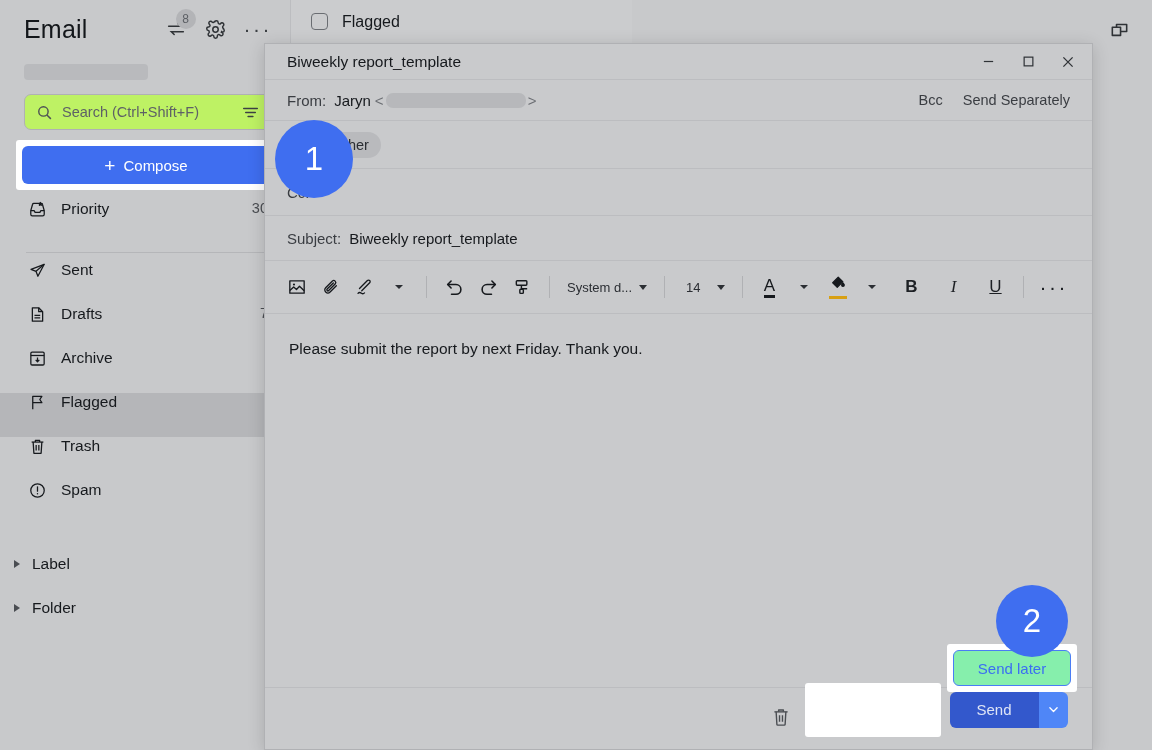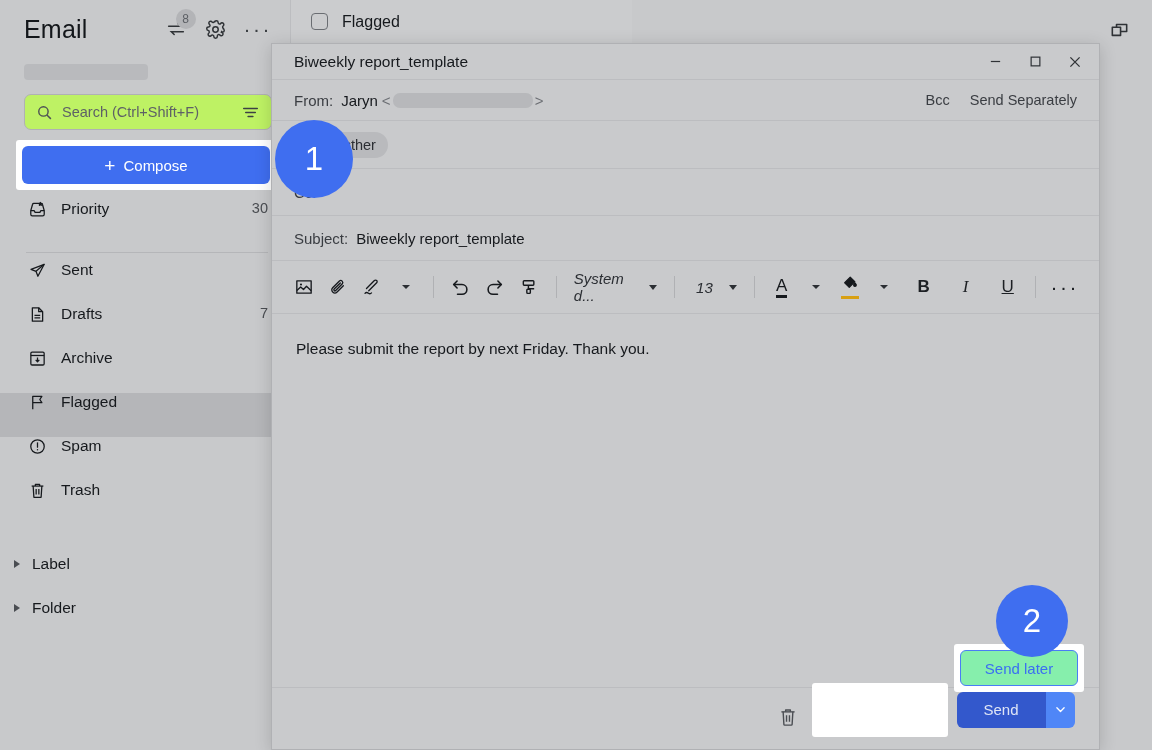--- a/index.html
+++ b/index.html
@@ -92,21 +92,21 @@
   .chk {
     width: 17px; height: 17px; border: 1.6px solid #6a6d72;
     border-radius: 4px; background: transparent;
   }
   .list-head-label { font-size: 16px; color: #16191d; }
 
   .popout-ic { position: absolute; right: 22px; top: 20px; cursor: pointer; }
 
   
   .compose {
-    position: absolute; left: 271px; top: 43px;
+    position: absolute; left: 264px; top: 43px;
     width: 829px; height: 707px;
     background: #c9cacc;
     border: 1px solid #b0b1b4;
     box-shadow: 0 3px 16px rgba(0,0,0,.16);
     display: flex; flex-direction: column;
   }
   .cw-title {
     height: 36px; display: flex; align-items: center;
     padding: 0 4px 0 22px; border-bottom: 1px solid #bcbdc0;
   }
@@ -152,21 +152,21 @@
   }
   .tb-btn {
     height: 34px; min-width: 32px; padding: 0 5px;
     display: flex; align-items: center; justify-content: center;
     color: #1d2024; cursor: pointer;
   }
   .tb-sep { width: 1px; height: 22px; background: #b0b1b4; margin: 0 9px; }
   .tb-sel {
     display: flex; align-items: center; gap: 7px;
     height: 32px; padding: 0 6px; cursor: pointer;
-    font-size: 15px; color: #2b2e33; font-style: italic;
+    font-size: 13px; color: #2b2e33;
   }
   .chev { width: 0; height: 0;
     border-top: 5px solid #2b2e33;
     border-left: 4.5px solid transparent;
     border-right: 4.5px solid transparent; }
   .chev.sm { border-top-width: 4.5px; border-left-width: 4px; border-right-width: 4px; }
   .glyph-A {
     font-size: 17px; line-height: 1; color: #16191d;
     border-bottom: 3px solid #16191d; padding-bottom: 1px;
   }
@@ -332,40 +332,40 @@
           <svg width="19" height="19" viewBox="0 0 24 24" fill="none" stroke="#16191d" stroke-width="1.6" stroke-linejoin="round">
             <path d="M6 20.5V4.2h11.5l-2.6 4 2.6 4H6"></path>
           </svg>
         </span>
         <span>Flagged</span>
         <span class="nav-count"></span>
       </div>
 
       <div class="nav-item">
         <span class="ic">
-          <svg width="19" height="19" viewBox="0 0 24 24" fill="none" stroke="#16191d" stroke-width="1.6" stroke-linecap="round">
-            <circle cx="12" cy="12" r="8.5"></circle>
-              <path d="M12 7.4v5.4"></path>
-              <circle cx="12" cy="16.2" r=".9" fill="#16191d" stroke="none"></circle>
-          </svg>
-        </span>
-        <span>Spam</span>
-        <span class="nav-count"></span>
-      </div>
-
-      <div class="nav-item">
-        <span class="ic">
           <svg width="19" height="19" viewBox="0 0 24 24" fill="none" stroke="#16191d" stroke-width="1.6" stroke-linejoin="round">
             <path d="M4.6 6.4h14.8"></path>
               <path d="M9.3 6.4V4.3h5.4v2.1"></path>
             <path d="M6.5 6.4 7.4 20a.9.9 0 0 0 .9.8h7.4a.9.9 0 0 0 .9-.8l.9-13.6"></path>
             <path d="M10.3 10v7M13.7 10v7"></path>
           </svg>
         </span>
         <span>Trash</span>
+        <span class="nav-count"></span>
+      </div>
+
+      <div class="nav-item">
+        <span class="ic">
+          <svg width="19" height="19" viewBox="0 0 24 24" fill="none" stroke="#16191d" stroke-width="1.6" stroke-linecap="round">
+            <circle cx="12" cy="12" r="8.5"></circle>
+              <path d="M12 7.4v5.4"></path>
+              <circle cx="12" cy="16.2" r=".9" fill="#16191d" stroke="none"></circle>
+          </svg>
+        </span>
+        <span>Spam</span>
         <span class="nav-count"></span>
       </div>
 
       <div style="height:17px"></div>
 
       <div class="group">
         <span class="caret"></span>
         <span>Label</span>
       </div>
       <div class="group">
@@ -487,21 +487,21 @@
       <span class="tb-sep"></span>
 
       <span class="tb-sel">
         <span>System d...</span>
         <span class="chev"></span>
       </span>
 
       <span class="tb-sep"></span>
 
       <span class="tb-sel" style="padding-left:10px;gap:16px">
-        <span>13</span>
+        <span>14</span>
         <span class="chev"></span>
       </span>
 
       <span class="tb-sep"></span>
 
       <span class="tb-btn">
         <span class="glyph-A">A</span>
       </span>
       <span class="tb-btn">
           <span class="chev sm"></span>

